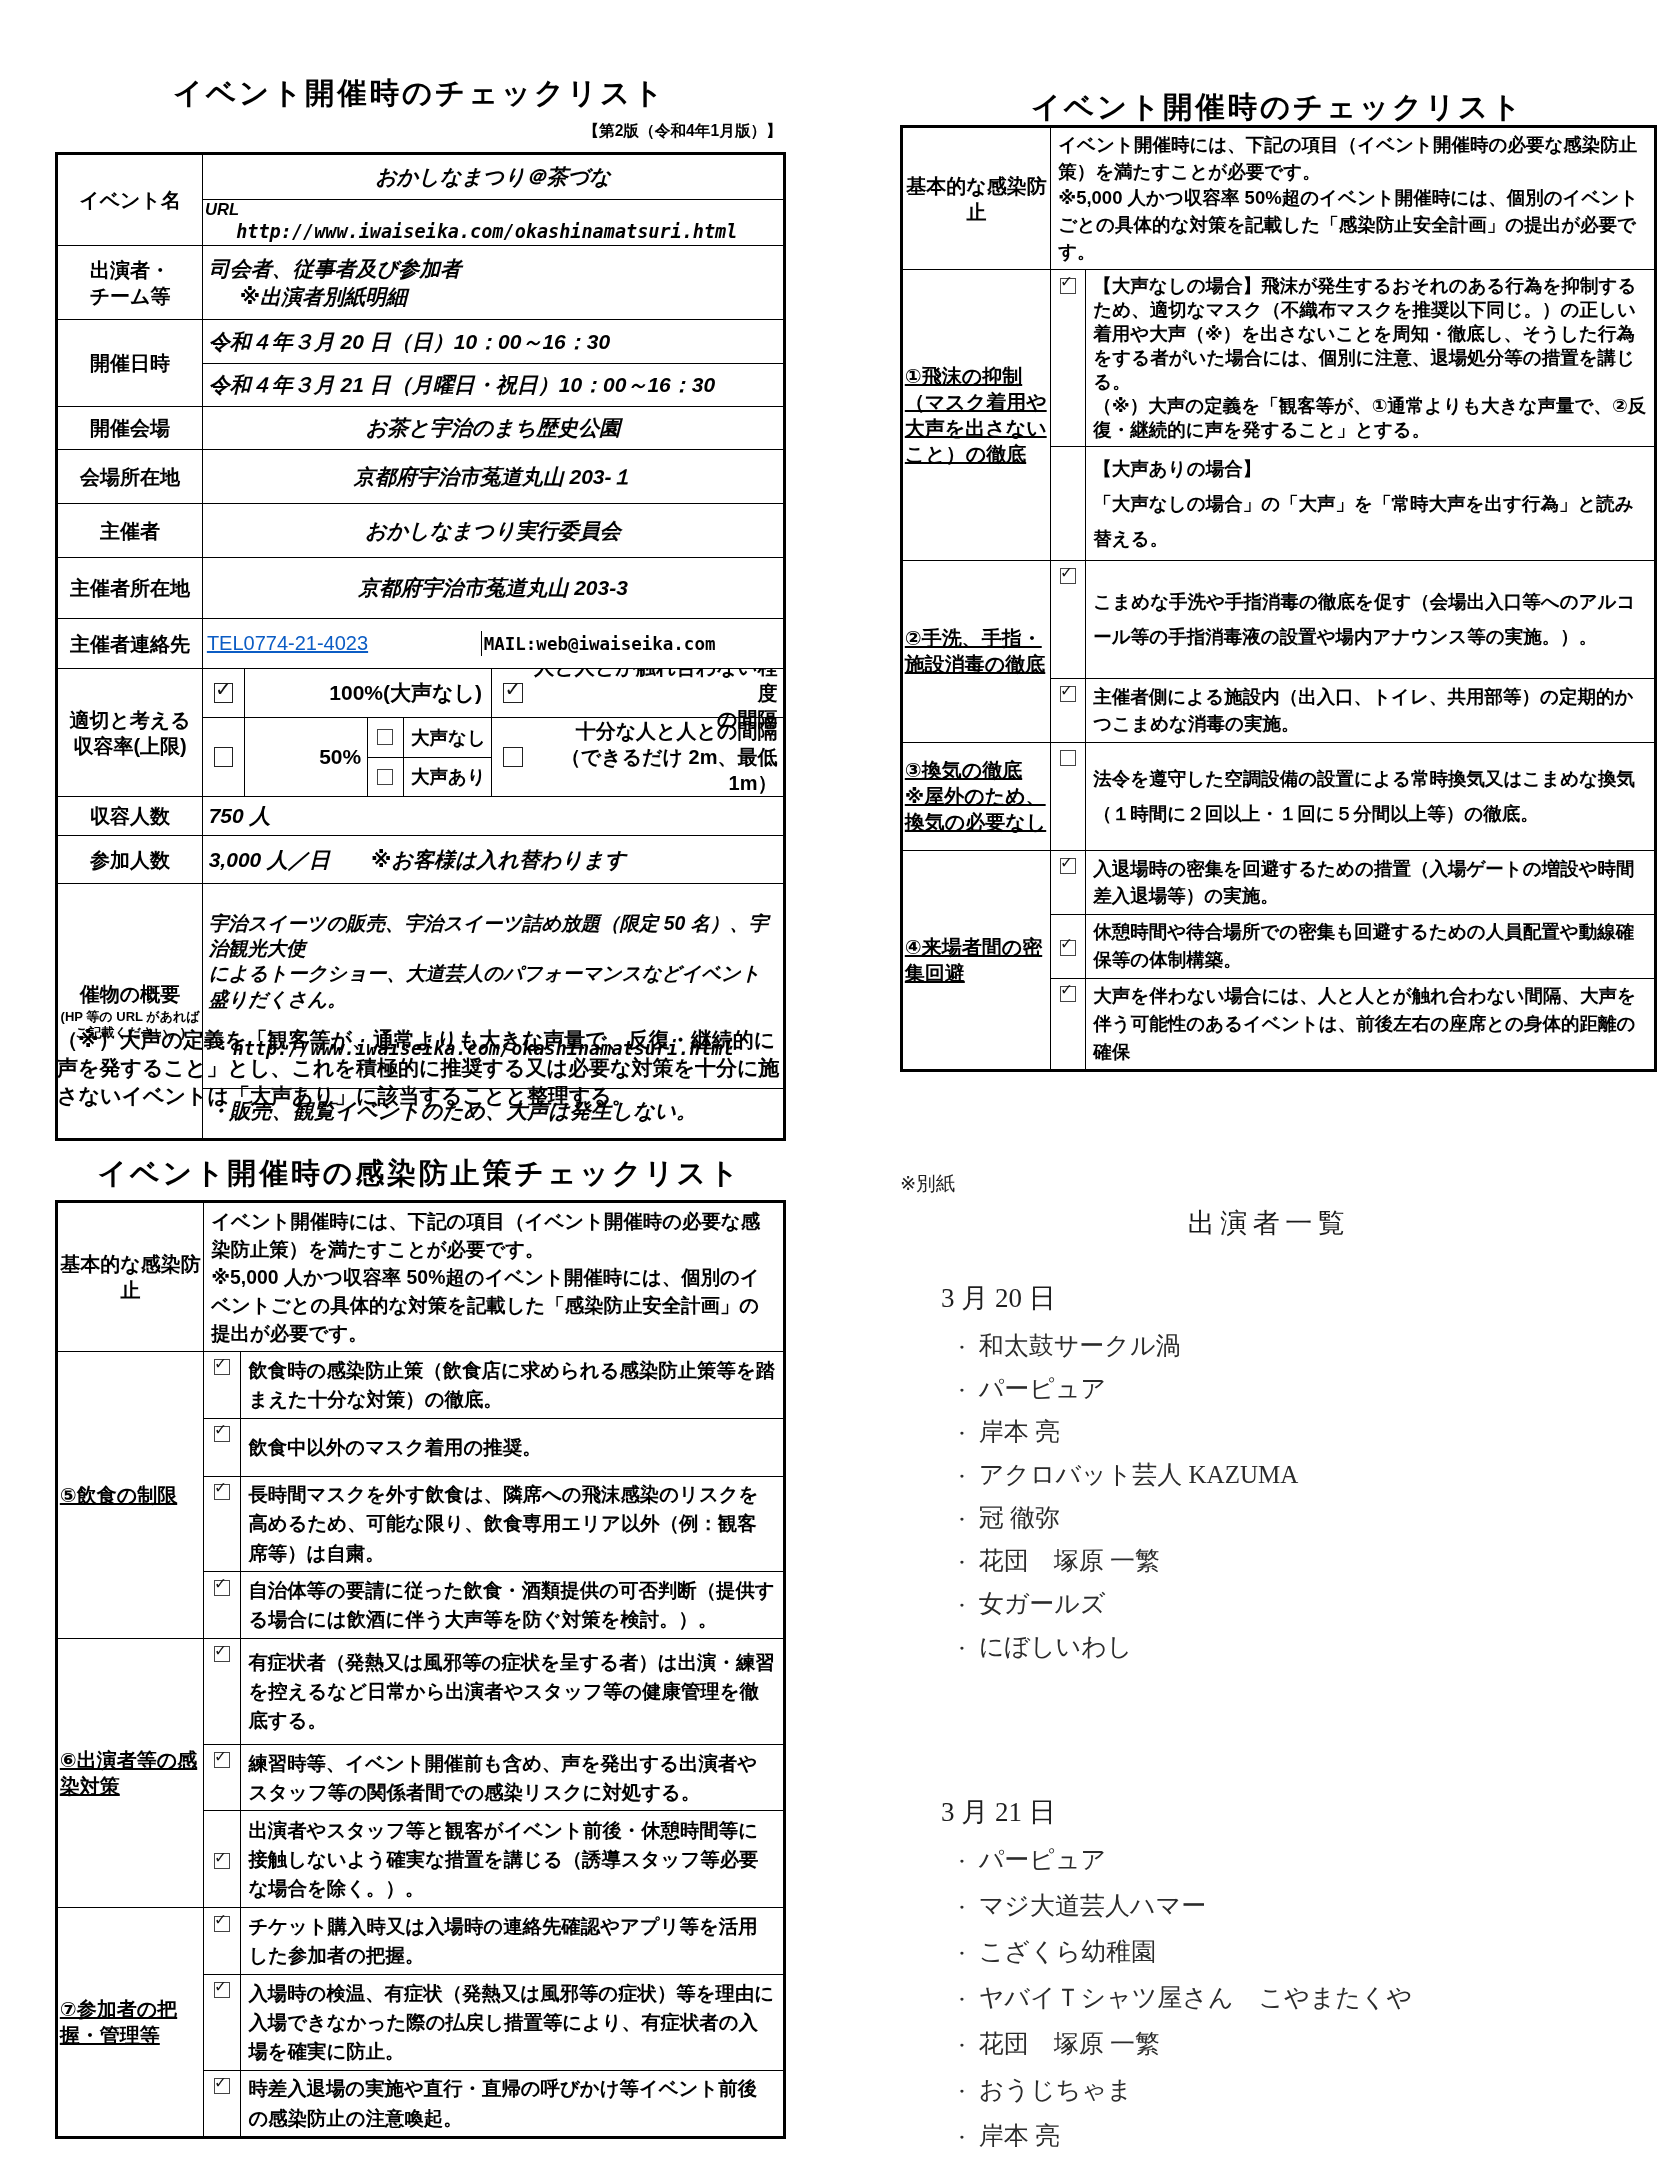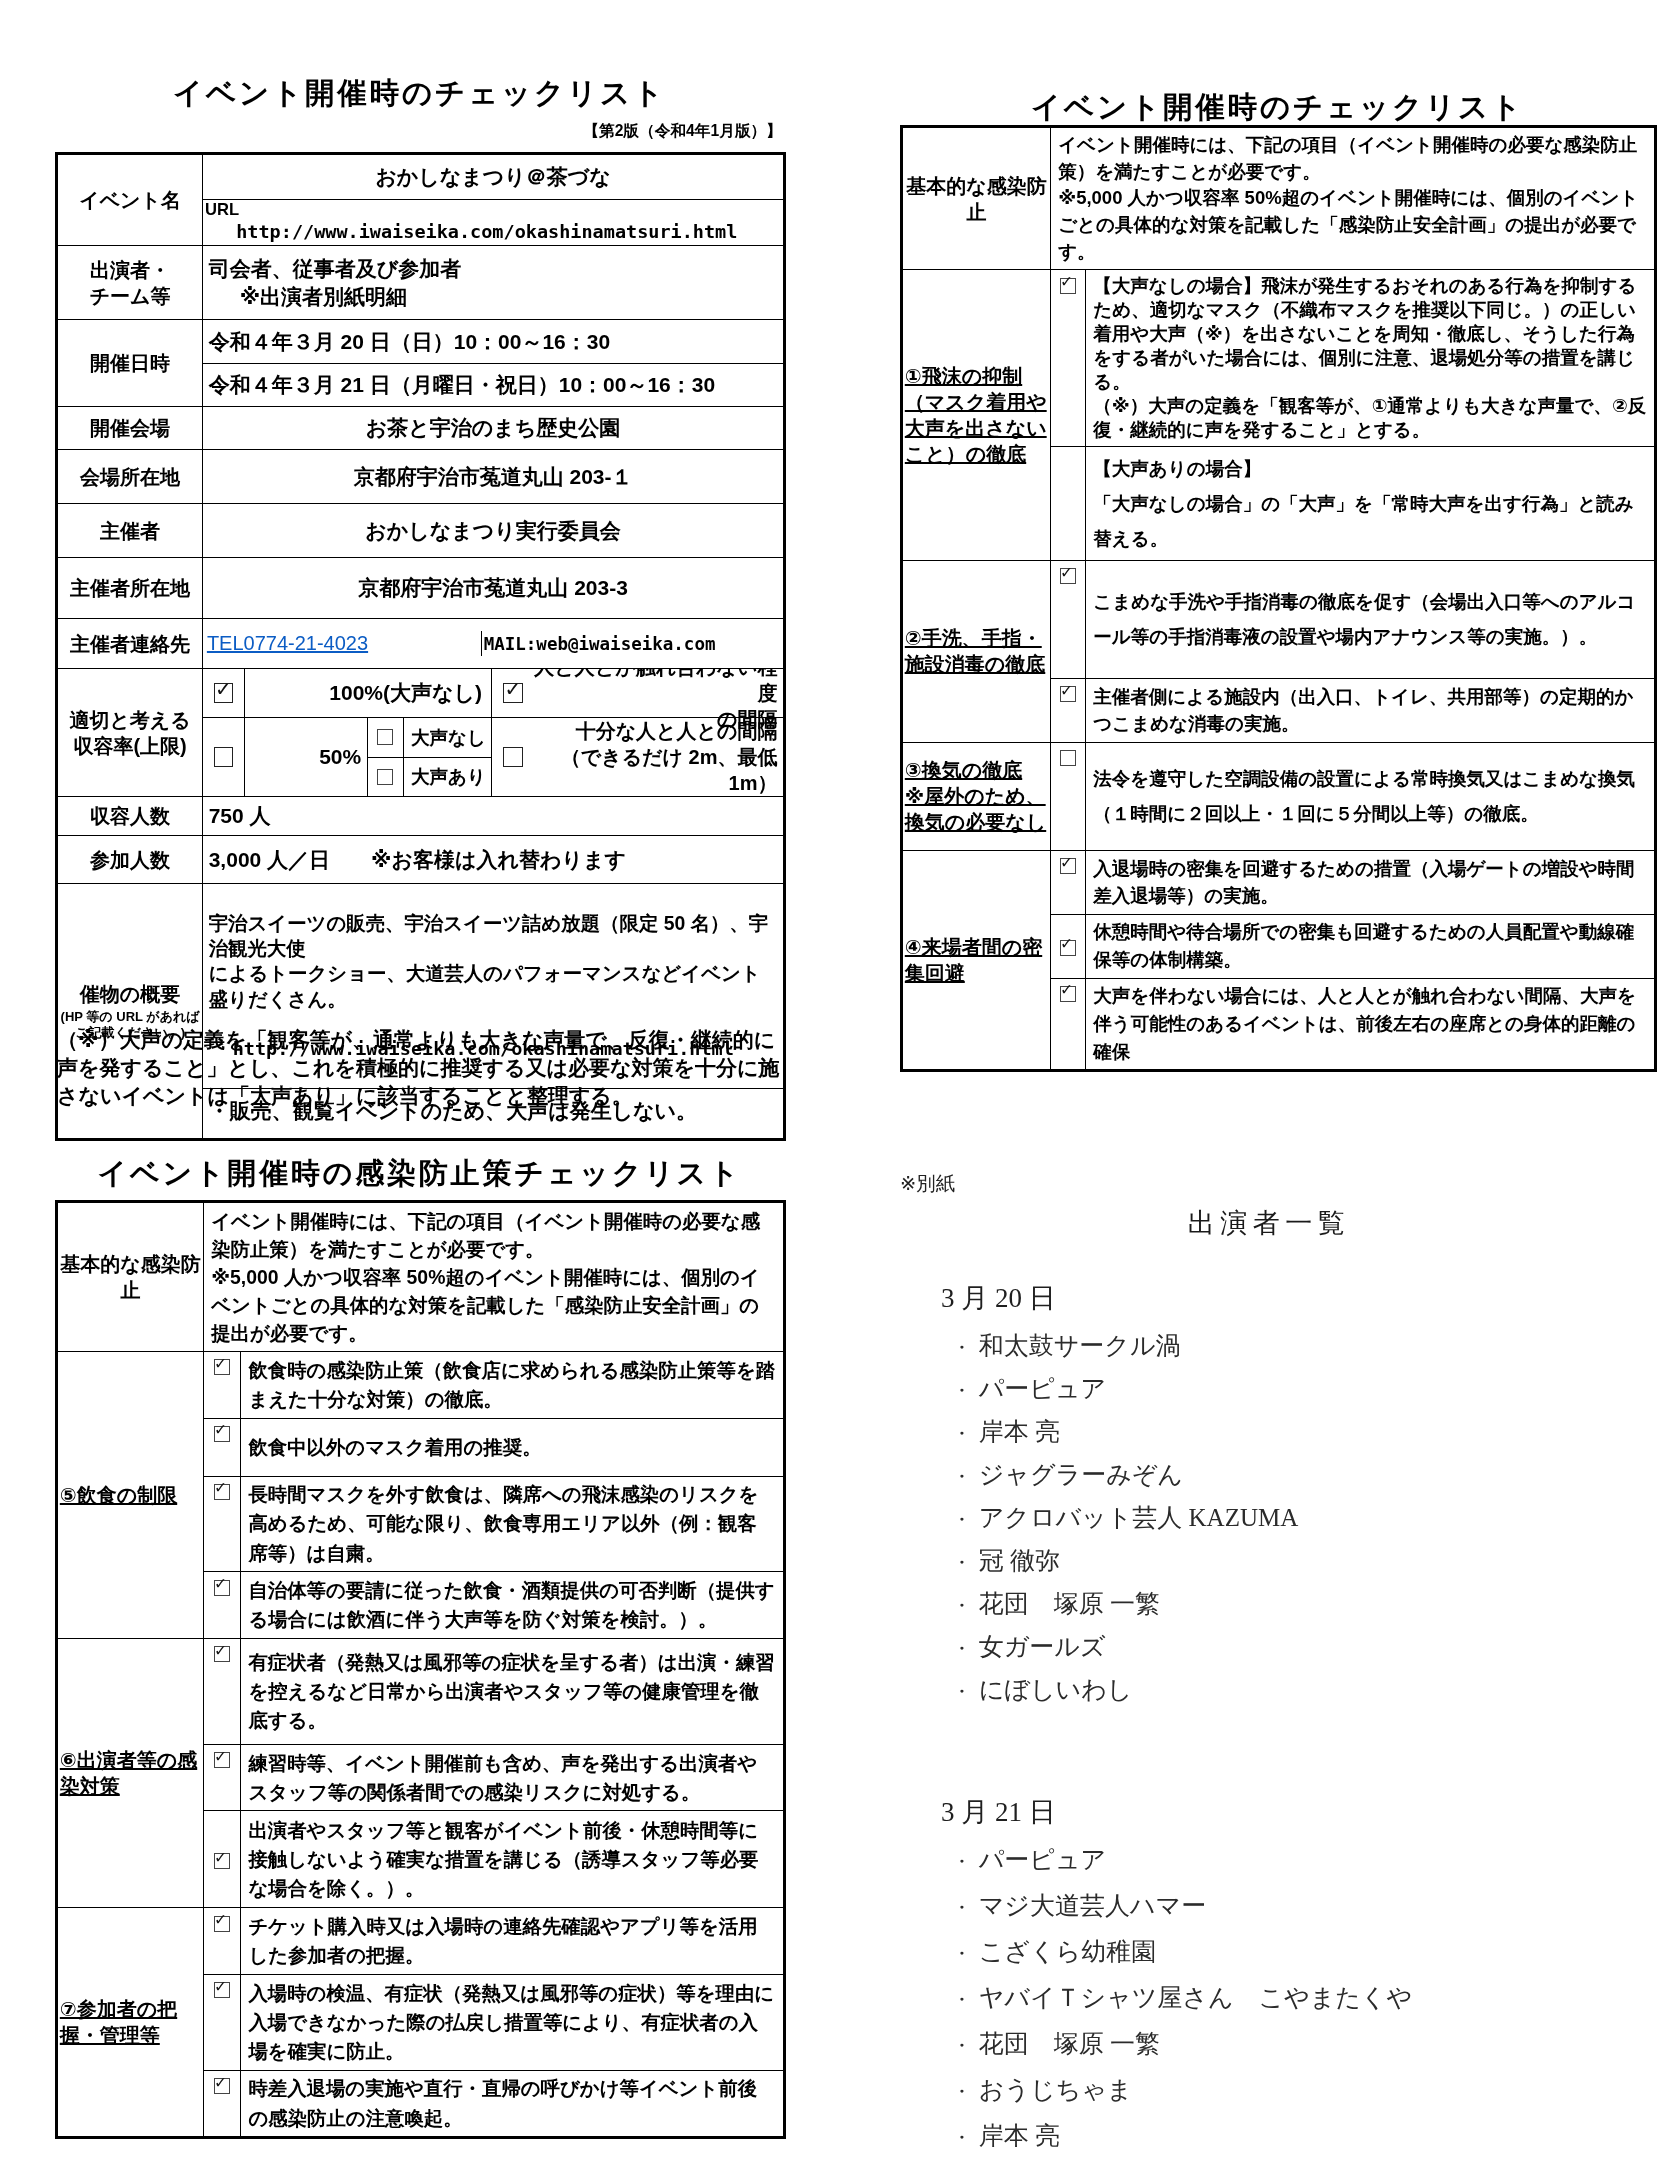--- a/index.html
+++ b/index.html
@@ -17,21 +17,21 @@
   .doc-title{font-size:29.5px;font-weight:bold;letter-spacing:2.8px;text-align:center;}
   .edition{font-size:15.7px;font-weight:bold;text-align:right;}
   .note-block{font-size:21px;font-weight:bold;line-height:1.34;}
   .footer-note{font-size:19.4px;line-height:1.6;}
 
   
   table.tbl{border-collapse:collapse;table-layout:fixed;border:3.7px solid #000;}
   table.tbl td{border:1.8px solid #000;overflow:hidden;}
   td.lbl{font-weight:bold;text-align:center;vertical-align:middle;font-size:20px;line-height:1.3;padding:0 1.8px;}
   td.lbl.l{text-align:left;text-decoration:underline;}
-  td.val{font-weight:bold;font-size:21px;vertical-align:middle;padding:1.8px 5.5px;line-height:1.3;}
+  td.val{font-weight:bold;font-size:21px;vertical-align:middle;padding:1.8px 5.5px;line-height:1.3;font-style:italic;}
   td.val.c{text-align:center;}
   td.val.l{text-align:left;}
   .pad28{padding-left:26px;}
   .padnum{padding-left:157px;}
   .indent{padding-left:31px;}
   .nopad{padding:0 !important;}
   .sublbl{font-weight:bold;font-size:13px;line-height:1.25;margin-top:1.8px;}
   .url-l{font-size:16.6px;font-weight:bold;line-height:1.1;padding-left:1.8px;}
   .url-v{font-size:18.5px;font-weight:bold;padding-left:33px;}
   .gap{margin-left:41px;}
@@ -348,21 +348,20 @@
 
   <div class="abs apx-note" style="left:900px;top:1170px;">※別紙</div>
   <div class="abs apx-title serif" style="left:909px;top:1205px;width:720px;">出演者一覧</div>
 
   <div class="abs serif" style="left:941px;top:1280px;">
     <div class="day-date">3 月 20 日</div>
     <ul class="plist sp46">
         <li>和太鼓サークル渦</li>
         <li>パーピュア</li>
         <li>岸本 亮</li>
-        <li>ジャグラーみぞん</li>
         <li>アクロバット芸人 KAZUMA</li>
         <li>冠 徹弥</li>
         <li>花団　塚原 一繁</li>
         <li>女ガールズ</li>
         <li>にぼしいわし</li>
       </ul>
   </div>
 
   <div class="abs serif" style="left:941px;top:1794px;">
     <div class="day-date">3 月 21 日</div>

